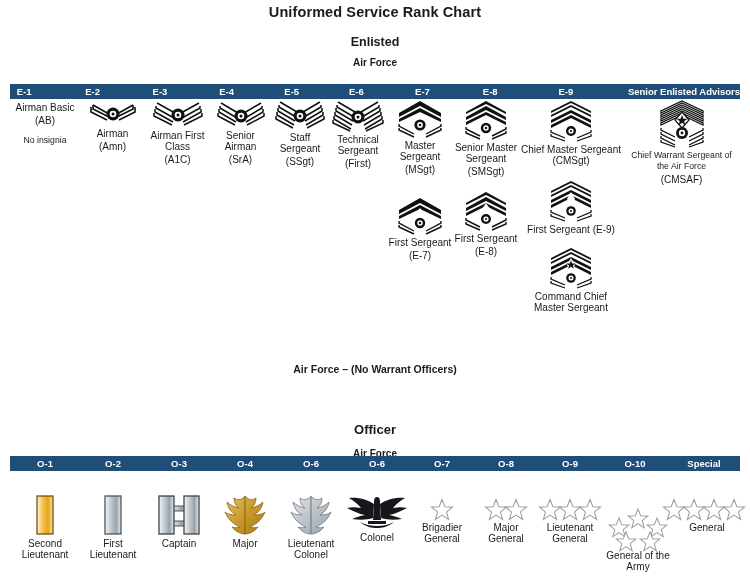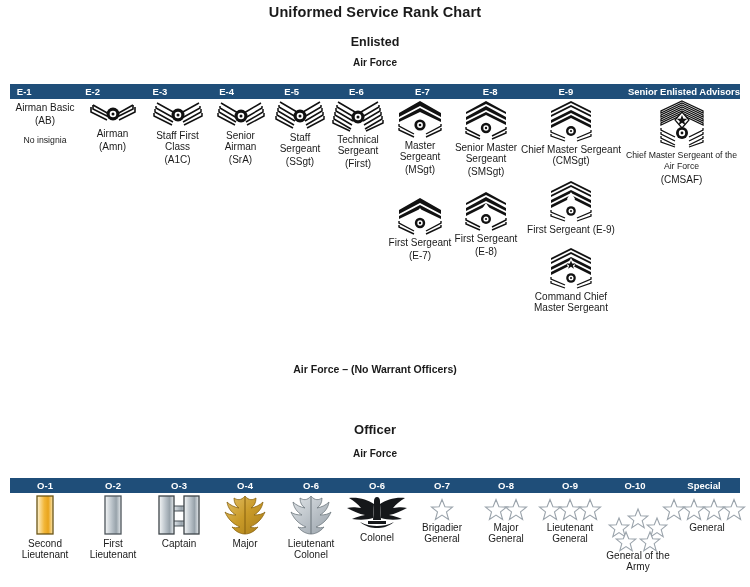--- a/index.html
+++ b/index.html
@@ -25,21 +25,21 @@
   #officer-title{top:422px;font-size:13px;}
   #officer-sub{top:448px;font-size:10px;}
 
   
   .rank-bar{
     position:absolute;left:10px;width:730px;height:15px;
     background:#1f4e79;
     display:flex;
   }
   #enlisted-bar{top:84px;gap:41px;}
-  #officer-bar{top:478px;}
+  #officer-bar{top:456px;}
   .rank-bar .cell{
     display:flex;align-items:center;justify-content:center;
     color:#ffffff;font-size:9.5px;font-weight:bold;
     line-height:15px;white-space:nowrap;
   }
 
   
   .grid{position:absolute;left:10px;width:730px;display:flex;}
   #enlisted-grid{top:100px;height:250px;}
   #officer-grid{top:494px;height:90px;}
@@ -128,21 +128,21 @@
                 <circle cx="26" cy="15" r="6.5"></circle>
               </g>
             <g fill="#fff">
                 <circle cx="26" cy="15" r="3.3"></circle>
               </g>
             <g fill="#111">
                 <circle cx="26" cy="15" r="1.5"></circle>
               </g>
           </svg>
         </span>
-        <div class="cap">Staff First Class</div>
+        <div class="cap">Airman First Class</div>
         <div class="cap">(A1C)</div>
       </div>
     </div>
 
     <div class="col" style="width:61px">
       <div class="entry">
         <span class="ins">
           <svg width="50" height="28" viewBox="0 0 50 28">
             <g fill="none" stroke="#111" stroke-width="1.5">
               <path d="M5 3 L22 13 M45 3 L28 13"></path>
@@ -419,21 +419,21 @@
               <path d="M4 36 L4 38 L18 45 M46 36 L46 38 L32 45"></path>
               <path d="M4 40 L4 42 L18 47 M46 40 L46 42 L32 47"></path>
             </g>
             <path d="M25 12 L32 20 L25 28 L18 20 Z" fill="#fff" stroke="#111" stroke-width="1.2"></path>
             <path d="M25 15 l1.4 3.8 4 0 -3.2 2.5 1.2 3.9 -3.4-2.4 -3.4 2.4 1.2-3.9 -3.2-2.5 4 0 Z" fill="#111"></path>
             <circle cx="25" cy="33" r="6" fill="#111"></circle>
             <circle cx="25" cy="33" r="3.2" fill="#fff"></circle>
             <circle cx="25" cy="33" r="1.4" fill="#111"></circle>
           </svg>
         </span>
-        <div class="cap wide">Chief Master Sergeant of the Air Force</div>
+        <div class="cap wide">Chief Warrant Sergeant of the Air Force</div>
         <div class="cap">(CMSAF)</div>
       </div>
     </div>
   </div>
 
   <div class="title" id="warrant-note">Air Force – (No Warrant Officers)</div>
   <div class="title" id="officer-title">Officer</div>
   <div class="title" id="officer-sub">Air Force</div>
 
   <div class="rank-bar" id="officer-bar">

